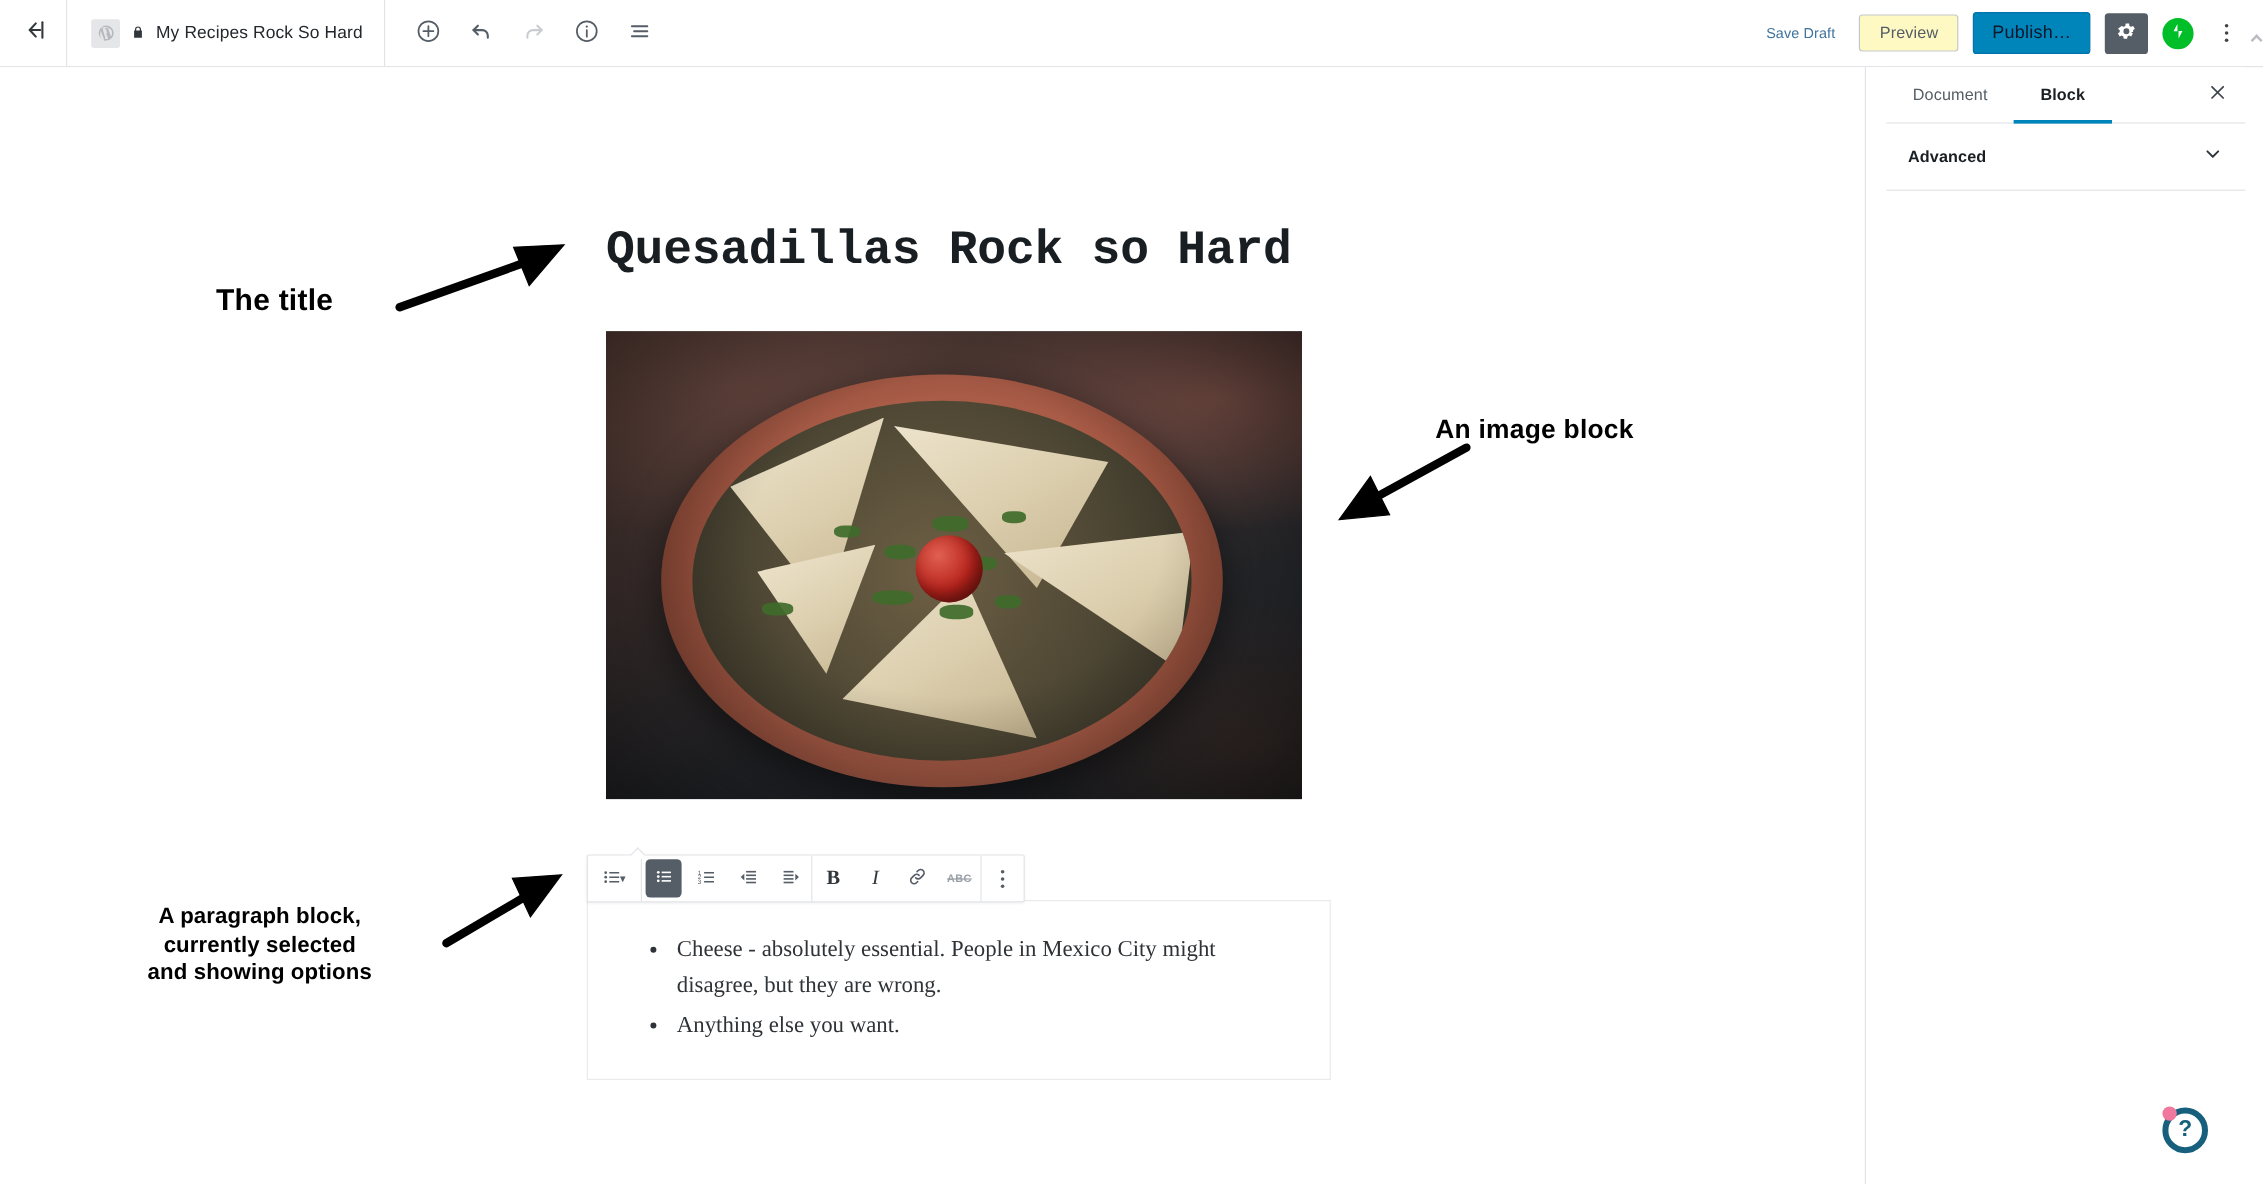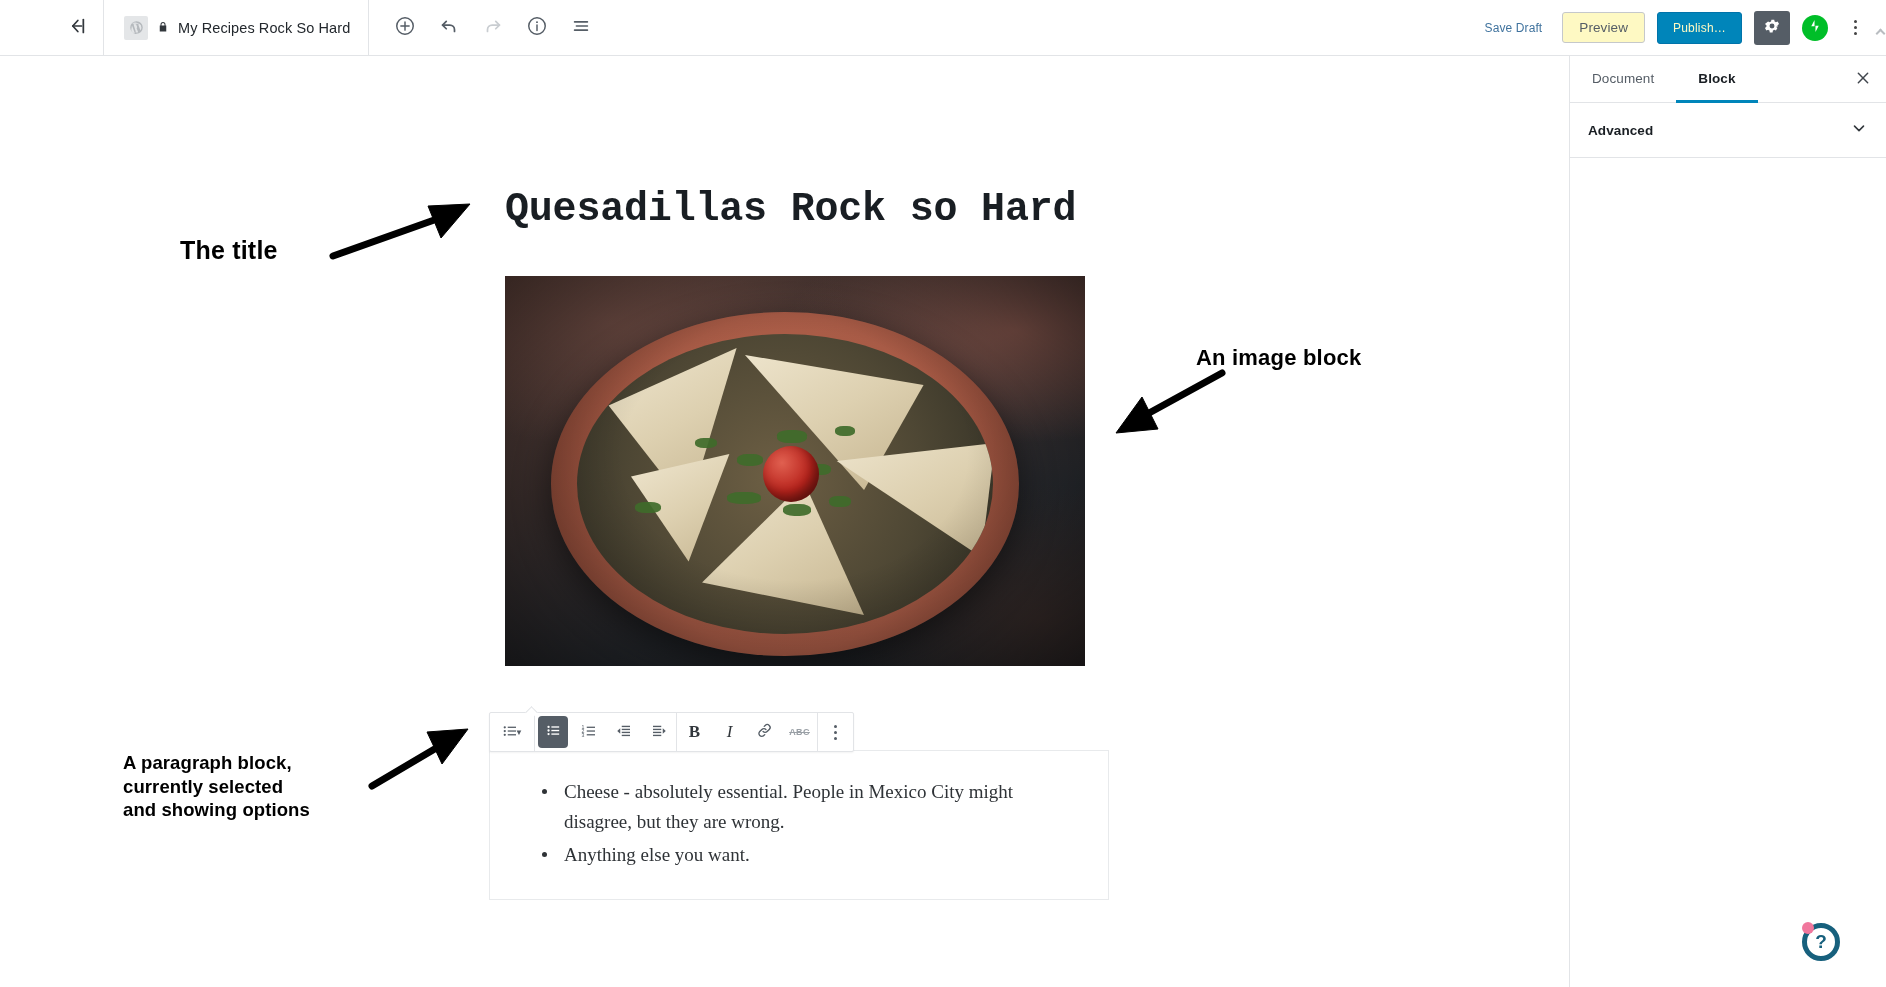--- a/index.html
+++ b/index.html
@@ -8,21 +8,21 @@
     font-family: "Liberation Sans", sans-serif;
     background: #ffffff;
     overflow: hidden;
   }
   .app { position: relative; width: 1886px; height: 987px; background:#fff; }
 
   
   .header {
     position: absolute; top: 0; left: 0; width: 1886px; height: 56px;
     background: #ffffff; border-bottom: 1px solid #e2e4e7;
-    display: flex; align-items: center; padding-left: 48px;
+    display: flex; align-items: center;
   }
   .hdr-back {
     width: 56px; height: 55px; display:flex; align-items:center; justify-content:center;
     border-right: 1px solid #e2e4e7; cursor: pointer;
   }
   .hdr-site {
     display:flex; align-items:center; gap:9px; padding: 0 18px 0 20px;
     height: 55px; border-right: 1px solid #e2e4e7; min-width: 222px;
   }
   .site-icon {
@@ -46,41 +46,41 @@
   }
   .save-draft {
     font-size: 12px; color:#40739e; background:none; border:none;
     cursor:pointer; padding: 6px 8px; letter-spacing:.1px;text-align:right;
   }
   .preview-btn {
     font-size: 13.5px; color:#555d66; background:#fef9c3; border:1px solid #c5c8cb;
     border-radius:3px; padding: 7px 16px; cursor: pointer; letter-spacing:.1px;
   }
   .publish-btn {
-    font-size: 12px; color:#fef9c3; background:#0085ba; border:1px solid #0073aa;
+    font-size: 15px; color:#0f172a; background:#0085ba; border:1px solid #0073aa;
     border-radius:3px; padding: 8px 15px; cursor:pointer; font-weight:500; letter-spacing:.2px;
   }
   .gear-btn {
     width: 36px; height: 34px; background:#555d66; border-radius:3px; border:none;
     display:flex; align-items:center; justify-content:center; cursor:pointer;
   }
   .jetpack-btn {
     width: 26px; height: 26px; border-radius: 50%; background:#00be28;
     display:flex; align-items:center; justify-content:center; cursor:pointer; border:none;
   }
   .kebab-btn {
     width: 30px; height: 34px; background:none; border:none; cursor:pointer;
     display:flex; flex-direction:column; align-items:center; justify-content:center; gap:3px;
   }
   .kebab-btn i { width:3px; height:3px; border-radius:50%; background:#444; display:block; }
 
   
   .sidebar {
-    position:absolute; top:56px; right:0; width: 317px; height: 931px;
-    background:#fff; border-left:1px solid #e2e4e7;
+    position:absolute; top:56px; right:15px; width: 317px; height: 931px;
+    background:#fff; border-left:1px solid #e2e4e7;padding-left:17px;
   }
   .sb-tabs {
     display:flex; align-items:stretch; height: 47px;
     border-bottom:1px solid #e2e4e7; background:#fff; position:relative;
   }
   .sb-tab {
     padding: 0 22px; display:flex; align-items:center; font-size:13.5px;
     color:#555d66; cursor:pointer; background:none; border:none;
     border-bottom: 3px solid transparent; height:47px; letter-spacing:.1px;
   }
@@ -185,21 +185,21 @@
     line-height: 1.58; color:#2f3337; padding-left: 28px; margin-bottom: 3px;
   }
   .list-block li::before {
     content:""; position:absolute; left:6px; top:12px; width:5px; height:5px;
     border-radius:50%; background:#2f3337;
   }
 
   
   .anno {
     position:absolute; font-family:"Liberation Sans", sans-serif; font-weight:700;
-    color:#000; line-height:1.28;
+    color:#000; line-height:1.28;text-align:center;
   }
   .anno-title { left:180px; top:178px; font-size:25px; letter-spacing:.2px; }
   .anno-image { left:1196px; top:288px; font-size:22px; letter-spacing:.2px; }
   .anno-para  { left:123px; top:695px; font-size:18.5px; letter-spacing:.1px; white-space: pre-line; }
   .anno-svg { position:absolute; left:0; top:0; width:1886px; height:987px; pointer-events:none; }
 
   
   .help-fab {
     position:absolute; right:44px; bottom:24px; width:42px; height:42px;
     border-radius:50%; background:#fff; border:none; cursor:pointer;

